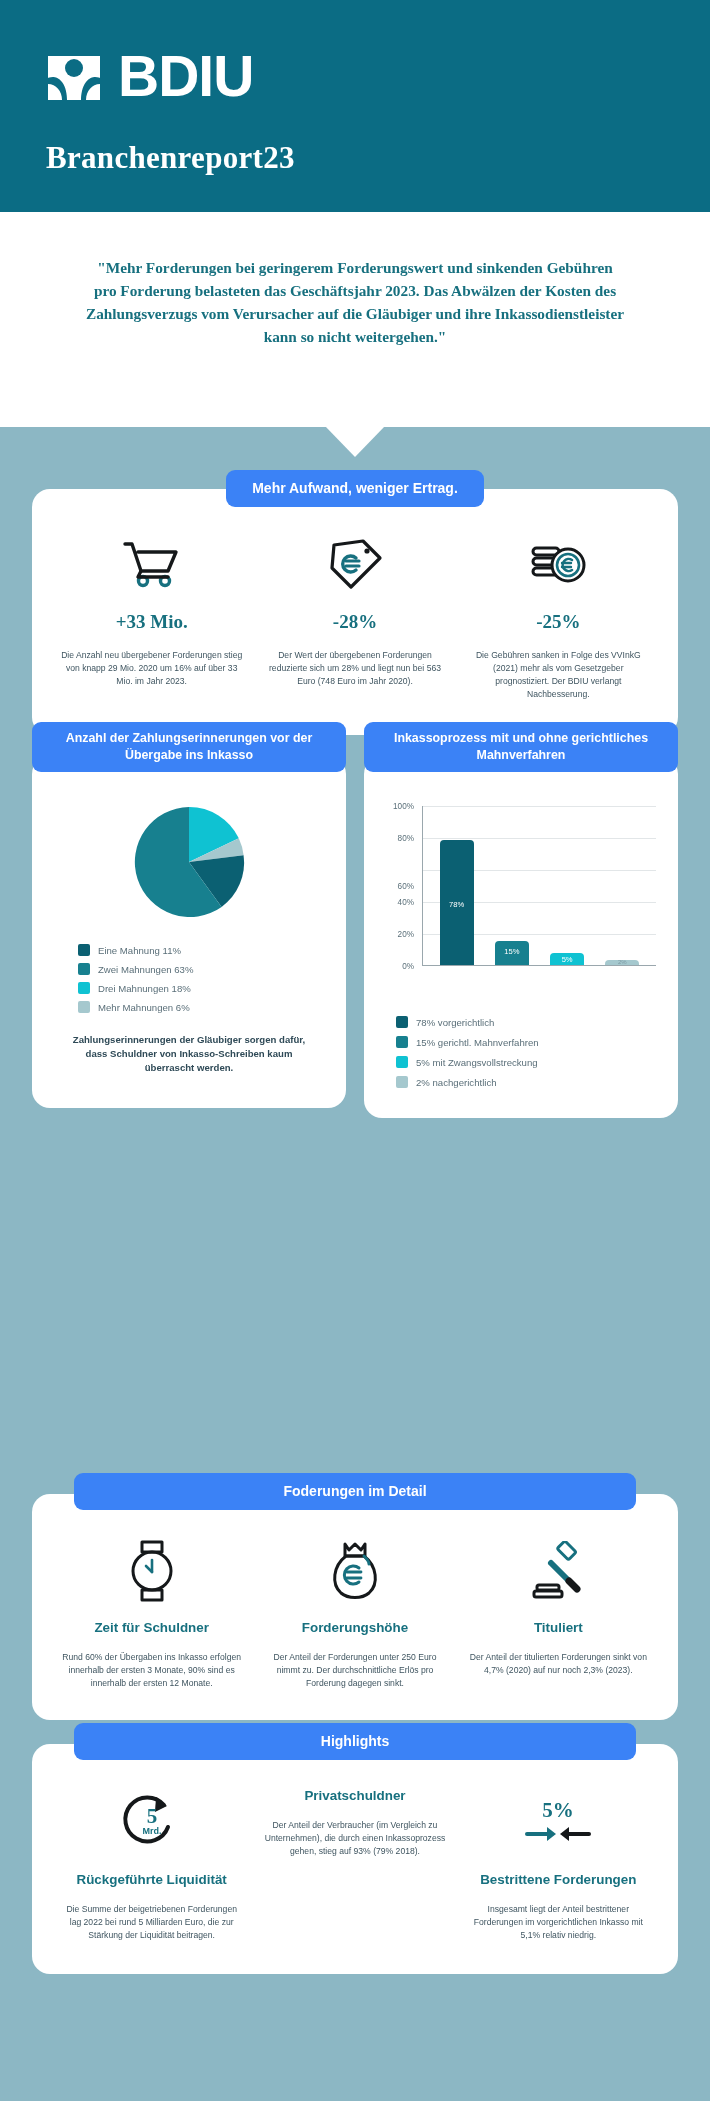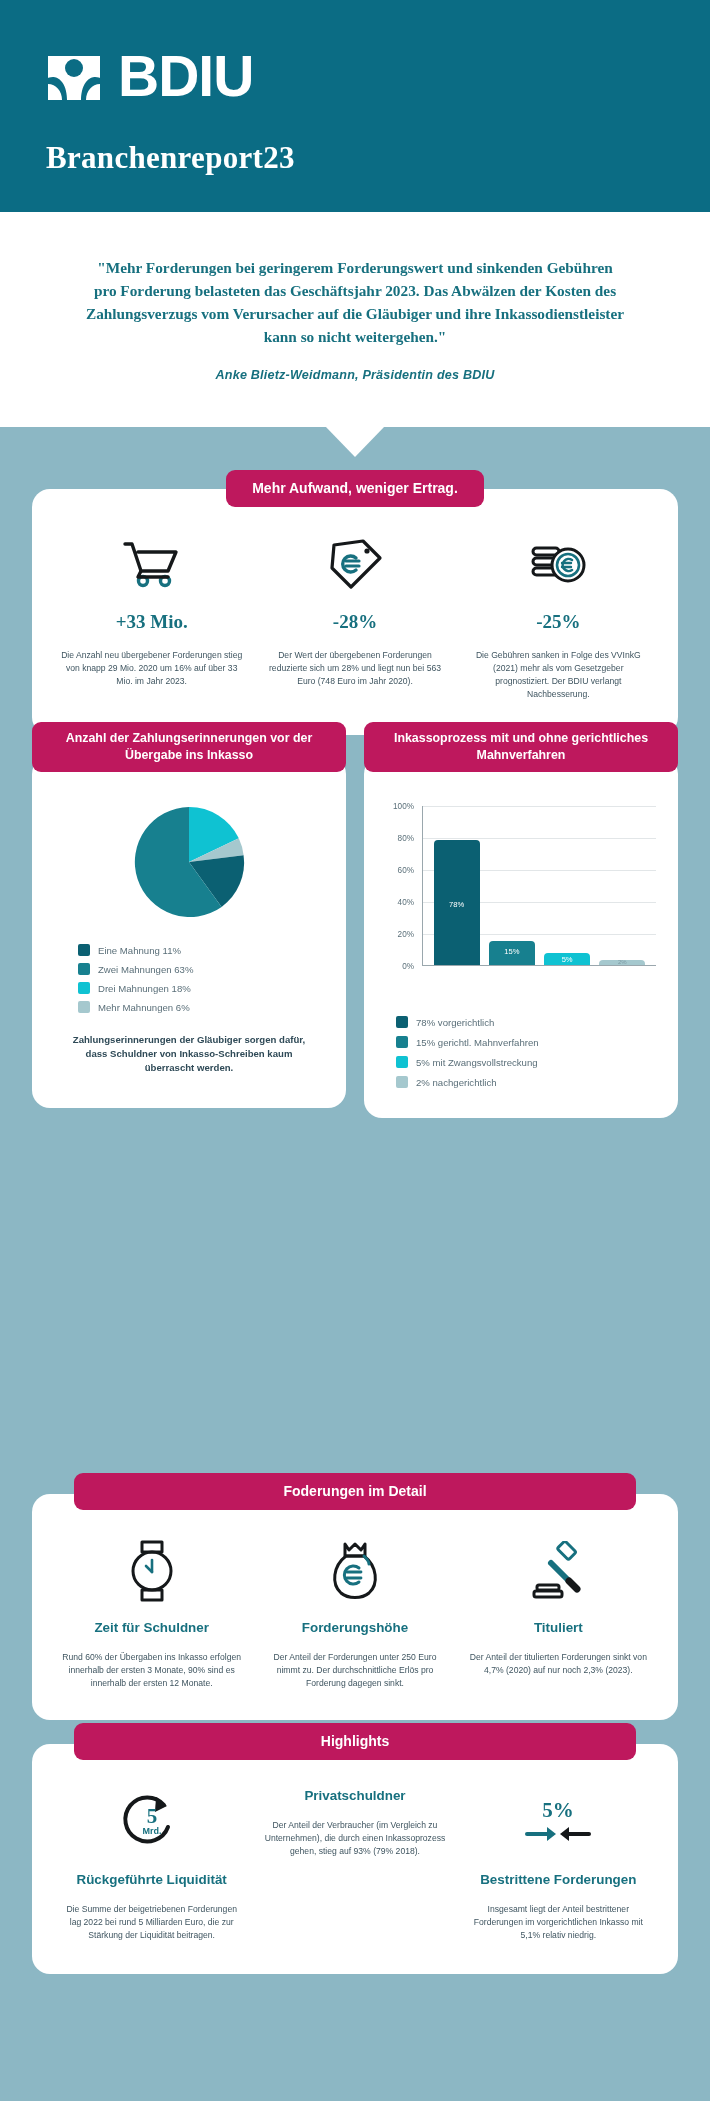--- a/index.html
+++ b/index.html
@@ -72,21 +72,21 @@
     transform:translateX(-50%);
     width:0;height:0;
     border-left:30px solid transparent;
     border-right:30px solid transparent;
     border-top:31px solid #ffffff;
   }
 
   
   .section{position:relative;}
   .pill{
-    background:#be185d;
+    background:#3b82f6;
     color:#fff;
     border-radius:9px;
     font-size:14px;
     font-weight:bold;
     text-align:center;
     padding:9px 26px;
     line-height:19px;
     position:relative;
     z-index:3;
     display:inline-block;
@@ -147,21 +147,21 @@
   .bars-area{position:relative;height:186px;margin:16px 6px 0 6px;}
   .y-axis{position:absolute;left:0;top:0;width:36px;height:160px;}
   .y-tick{
     position:absolute;right:4px;
     font-size:8.2px;color:#5a6f79;
     transform:translateY(-50%);
   }
   .plot{position:absolute;left:40px;right:4px;top:0;height:160px;border-left:1.4px solid #9aa7ad;border-bottom:1.4px solid #9aa7ad;}
   .gridline{position:absolute;left:0;right:0;height:1px;background:#e2e6e8;}
   .bars{position:absolute;left:0;right:0;bottom:0;height:160px;display:flex;align-items:flex-end;justify-content:space-around;padding:0 6px;}
-  .bar{width:46px;border-radius:4px 4px 0 0;position:relative;}
+  .bar{width:34px;border-radius:4px 4px 0 0;position:relative;}
   .bar-label{
     position:absolute;left:0;right:0;top:6px;
     text-align:center;color:#ffffff;font-size:7.6px;
   }
   .bar.tall .bar-label{top:auto;bottom:56px;}
   .bar-legend{margin-top:24px;padding-left:20px;}
   .bar-legend .legend-item{margin-bottom:8px;gap:8px;}
   .bar-legend .legend-label{font-size:9.6px;}
 
   
@@ -200,21 +200,20 @@
           <path d="M54 36 C46 36 40 43 40 52 H54 Z" fill="#ffffff"></path>
         </svg>
       </span>
       <span class="logo-word">BDIU</span>
     </div>
     <div class="report-title">Branchenreport23</div>
   </div>
 
   <div class="quote-wrap">
     <div class="quote-text">"Mehr Forderungen bei geringerem Forderungswert und sinkenden Gebühren pro Forderung belasteten das Geschäftsjahr 2023. Das Abwälzen der Kosten des Zahlungsverzugs vom Verursacher auf die Gläubiger und ihre Inkassodienstleister kann so nicht weitergehen."</div>
-    <div class="quote-author">Anke Blietz-Weidmann, Präsidentin des BDIU</div>
     <span class="quote-tail"></span>
   </div>
 
   <div class="section s1">
     <div class="pill-holder">
       <span class="pill">Mehr Aufwand, weniger Ertrag.</span>
     </div>
     <div class="card">
       <div class="stat-row">
 
@@ -305,21 +304,21 @@
 
       <div class="chart-col">
         <div class="pill-holder">
           <span class="pill two-line">Inkassoprozess mit und ohne gerichtliches Mahnverfahren</span>
         </div>
         <div class="card">
           <div class="bars-area">
             <div class="y-axis">
               <span class="y-tick" style="top:0px">100%</span>
               <span class="y-tick" style="top:32px">80%</span>
-              <span class="y-tick" style="top:64px">60%</span>
+              <span class="y-tick" style="top:80px">60%</span>
               <span class="y-tick" style="top:96px">40%</span>
               <span class="y-tick" style="top:128px">20%</span>
               <span class="y-tick" style="top:160px">0%</span>
             </div>
             <div class="plot">
               <span class="gridline" style="top:0px"></span>
               <span class="gridline" style="top:32px"></span>
               <span class="gridline" style="top:64px"></span>
               <span class="gridline" style="top:96px"></span>
               <span class="gridline" style="top:128px"></span>

